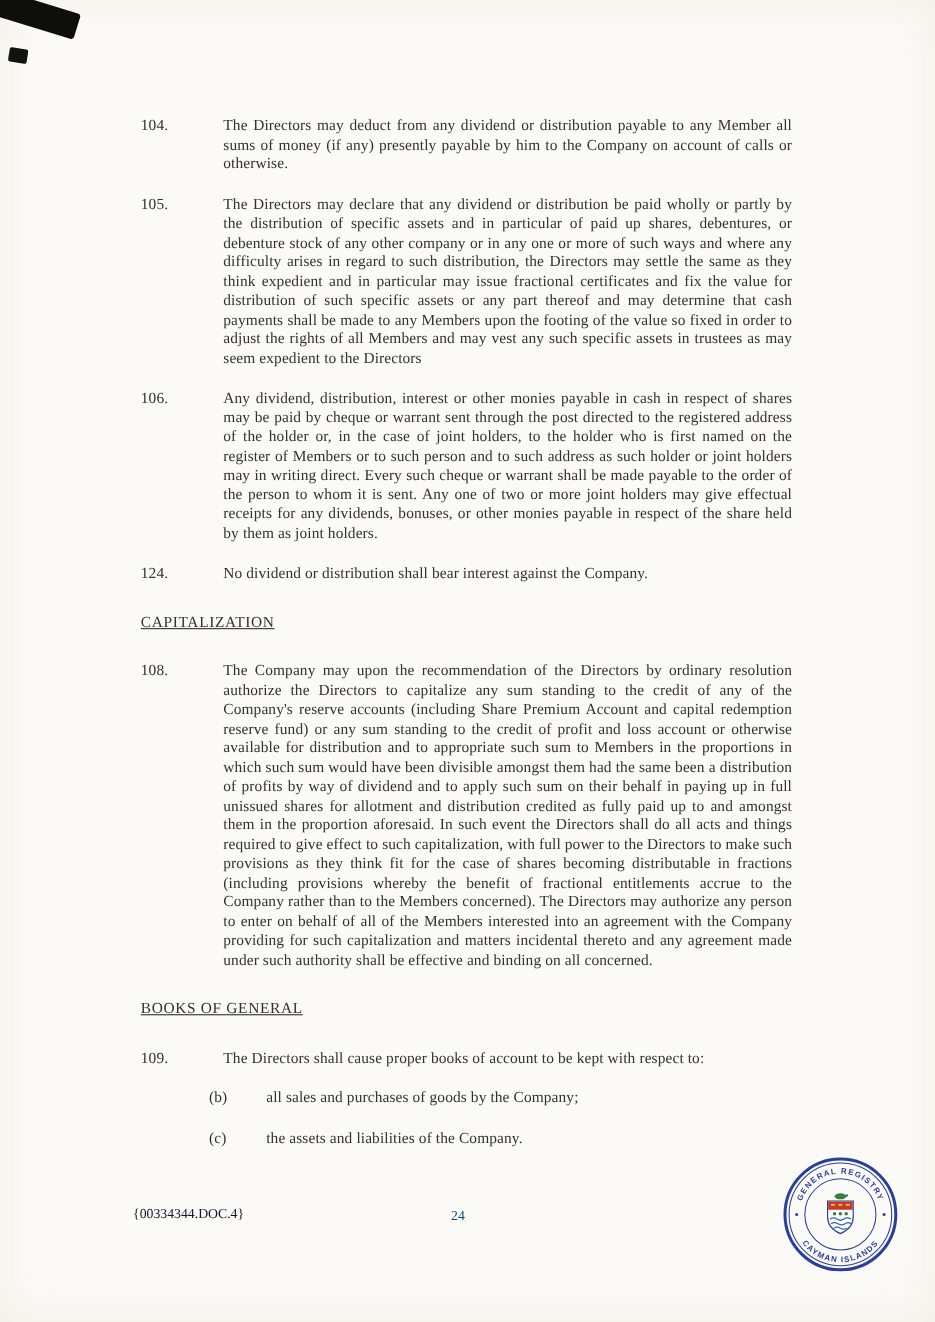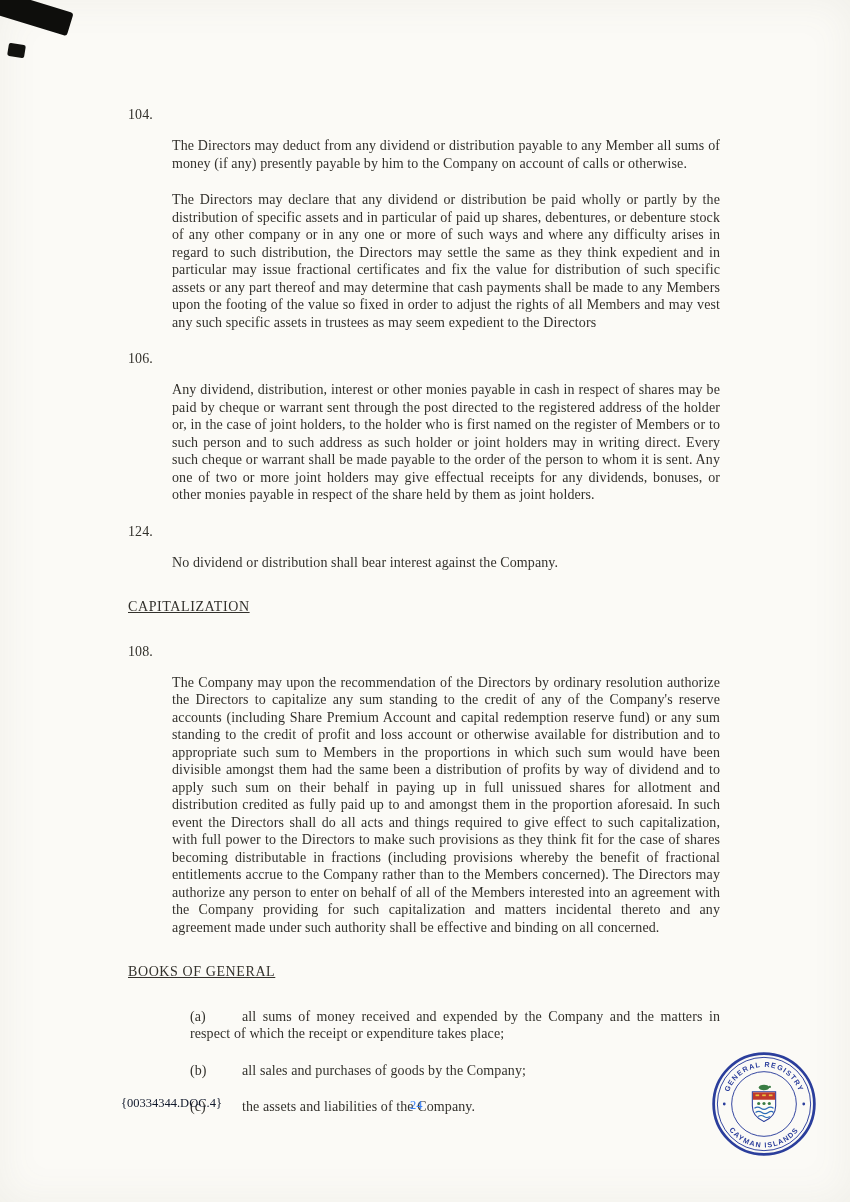--- a/index.html
+++ b/index.html
@@ -29,41 +29,41 @@
     transform:rotate(9deg);
     border-radius:2px;
   }
 
   .content {
     position:absolute; left:128px; top:106px; width:592px;
     font-size:14px; line-height:17.5px;
     text-align:justify;
     letter-spacing:0.1px;
   }
-  .para { display:flex; margin:0 0 19px 0;flex-direction:column; }
+  .para { display:flex; margin:0 0 19px 0; }
   .num  { flex:0 0 31px; }
   .ptext{ flex:1; display:block;margin-left:44px; }
 
   .heading {
     text-align:left;
     text-decoration:underline;
     letter-spacing:0.6px;
     margin:27px 0 27px 0;
   }
 
   .subitem { margin:0 0 19px 62px; }
   .sub-label { display:inline-block; width:52px; }
 
   .footer-docref {
     position:absolute; left:121px; top:1096px;
     font-size:12.5px; color:#0f172a;
   }
   .footer-page {
     position:absolute; left:410px; top:1098px;
-    font-size:12.5px; color:#3b82f6;
+    font-size:12.5px; color:#0c4a6e;
   }
 
   .seal {
     position:absolute; right:33px; top:1051px;
     width:106px; height:106px;
   }
   .seal svg { width:100%; height:100%; }
   .seal-arc-text {
     font-family:"Liberation Sans", sans-serif;
     font-size:6.8px; font-weight:bold;
@@ -88,20 +88,21 @@
   <div class="artifact-blob"></div>
 
   <main class="content">
 
     <div class="para">
       <span class="num">104.</span>
       <span class="ptext">The Directors may deduct from any dividend or distribution payable to any Member all sums of money (if any) presently payable by him to the Company on account of calls or otherwise.</span>
     </div>
 
     <div class="para">
+      <span class="num">105.</span>
       <span class="ptext">The Directors may declare that any dividend or distribution be paid wholly or partly by the distribution of specific assets and in particular of paid up shares, debentures, or debenture stock of any other company or in any one or more of such ways and where any difficulty arises in regard to such distribution, the Directors may settle the same as they think expedient and in particular may issue fractional certificates and fix the value for distribution of such specific assets or any part thereof and may determine that cash payments shall be made to any Members upon the footing of the value so fixed in order to adjust the rights of all Members and may vest any such specific assets in trustees as may seem expedient to the Directors</span>
     </div>
 
     <div class="para">
       <span class="num">106.</span>
       <span class="ptext">Any dividend, distribution, interest or other monies payable in cash in respect of shares may be paid by cheque or warrant sent through the post directed to the registered address of the holder or, in the case of joint holders, to the holder who is first named on the register of Members or to such person and to such address as such holder or joint holders may in writing direct. Every such cheque or warrant shall be made payable to the order of the person to whom it is sent. Any one of two or more joint holders may give effectual receipts for any dividends, bonuses, or other monies payable in respect of the share held by them as joint holders.</span>
     </div>
 
     <div class="para">
       <span class="num">124.</span>
@@ -110,24 +111,25 @@
 
     <div class="heading">CAPITALIZATION</div>
 
     <div class="para">
       <span class="num">108.</span>
       <span class="ptext">The Company may upon the recommendation of the Directors by ordinary resolution authorize the Directors to capitalize any sum standing to the credit of any of the Company's reserve accounts (including Share Premium Account and capital redemption reserve fund) or any sum standing to the credit of profit and loss account or otherwise available for distribution and to appropriate such sum to Members in the proportions in which such sum would have been divisible amongst them had the same been a distribution of profits by way of dividend and to apply such sum on their behalf in paying up in full unissued shares for allotment and distribution credited as fully paid up to and amongst them in the proportion aforesaid. In such event the Directors shall do all acts and things required to give effect to such capitalization, with full power to the Directors to make such provisions as they think fit for the case of shares becoming distributable in fractions (including provisions whereby the benefit of fractional entitlements accrue to the Company rather than to the Members concerned). The Directors may authorize any person to enter on behalf of all of the Members interested into an agreement with the Company providing for such capitalization and matters incidental thereto and any agreement made under such authority shall be effective and binding on all concerned.</span>
     </div>
 
     <div class="heading">BOOKS OF GENERAL</div>
 
+    <div class="para">
+      <span class="num">109.</span>
+      <span class="ptext">The Directors shall cause proper books of account to be kept with respect to:</span>
+    </div>
 
-    <div class="subitem">
-      <span class="sub-label">(a)</span><span>all sums of money received and expended by the Company and the matters in respect of which the receipt or expenditure takes place;</span>
-    </div>
 
     <div class="subitem">
       <span class="sub-label">(b)</span><span>all sales and purchases of goods by the Company;</span>
     </div>
 
     <div class="subitem">
       <span class="sub-label">(c)</span><span>the assets and liabilities of the Company.</span>
     </div>
 
   </main>

